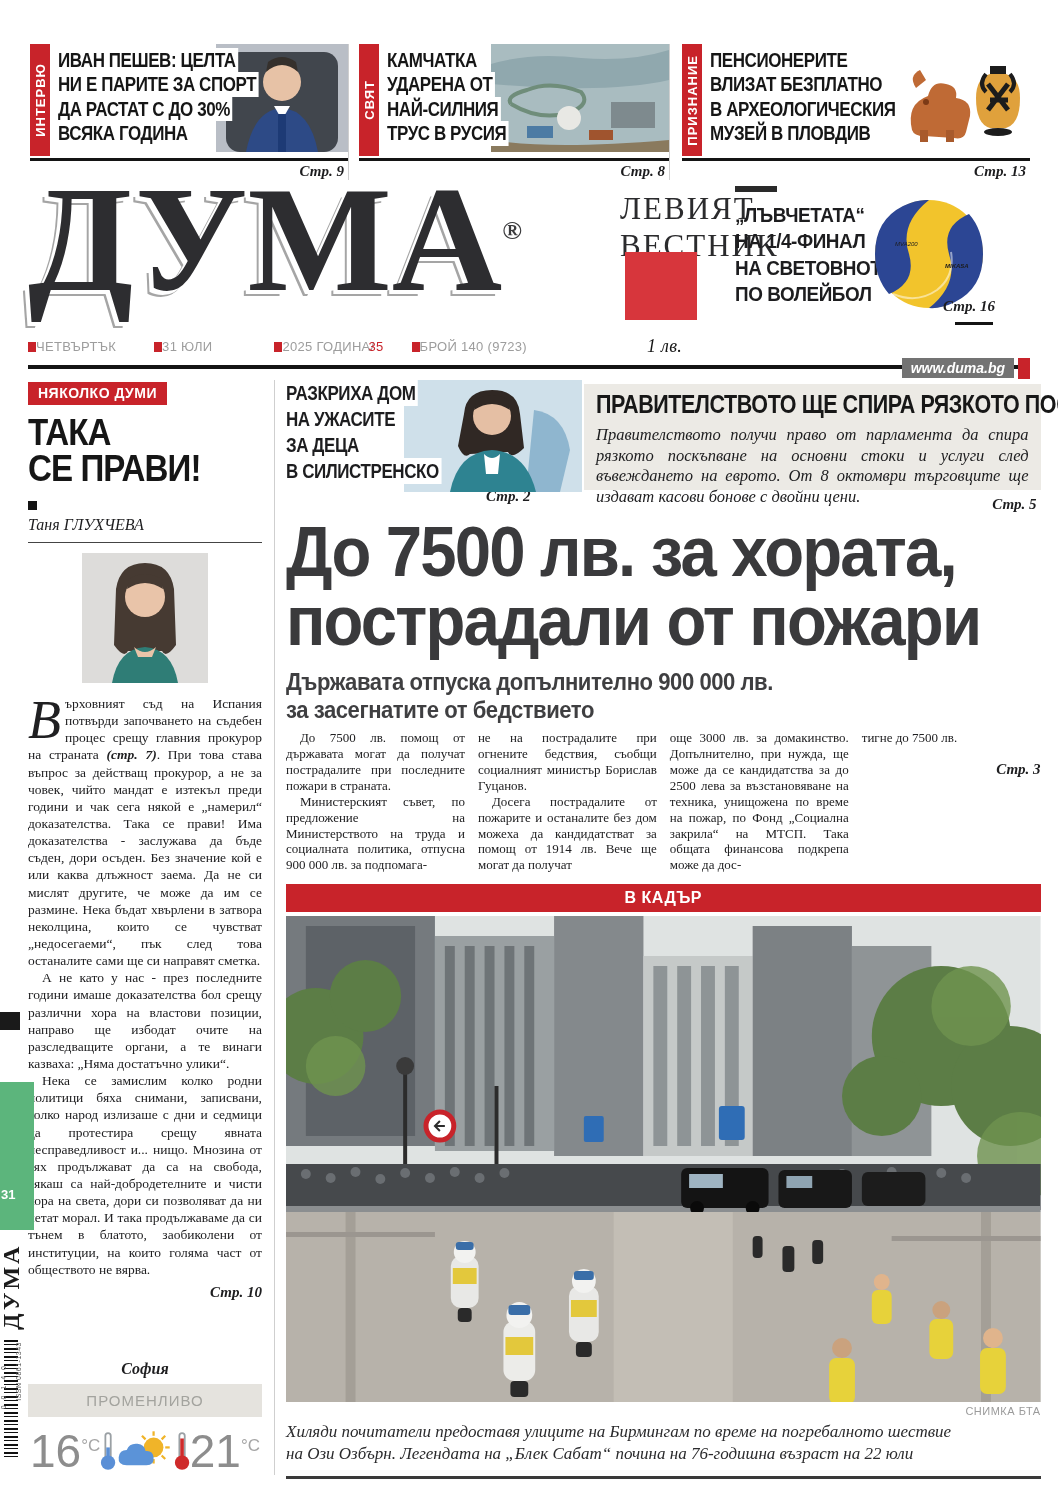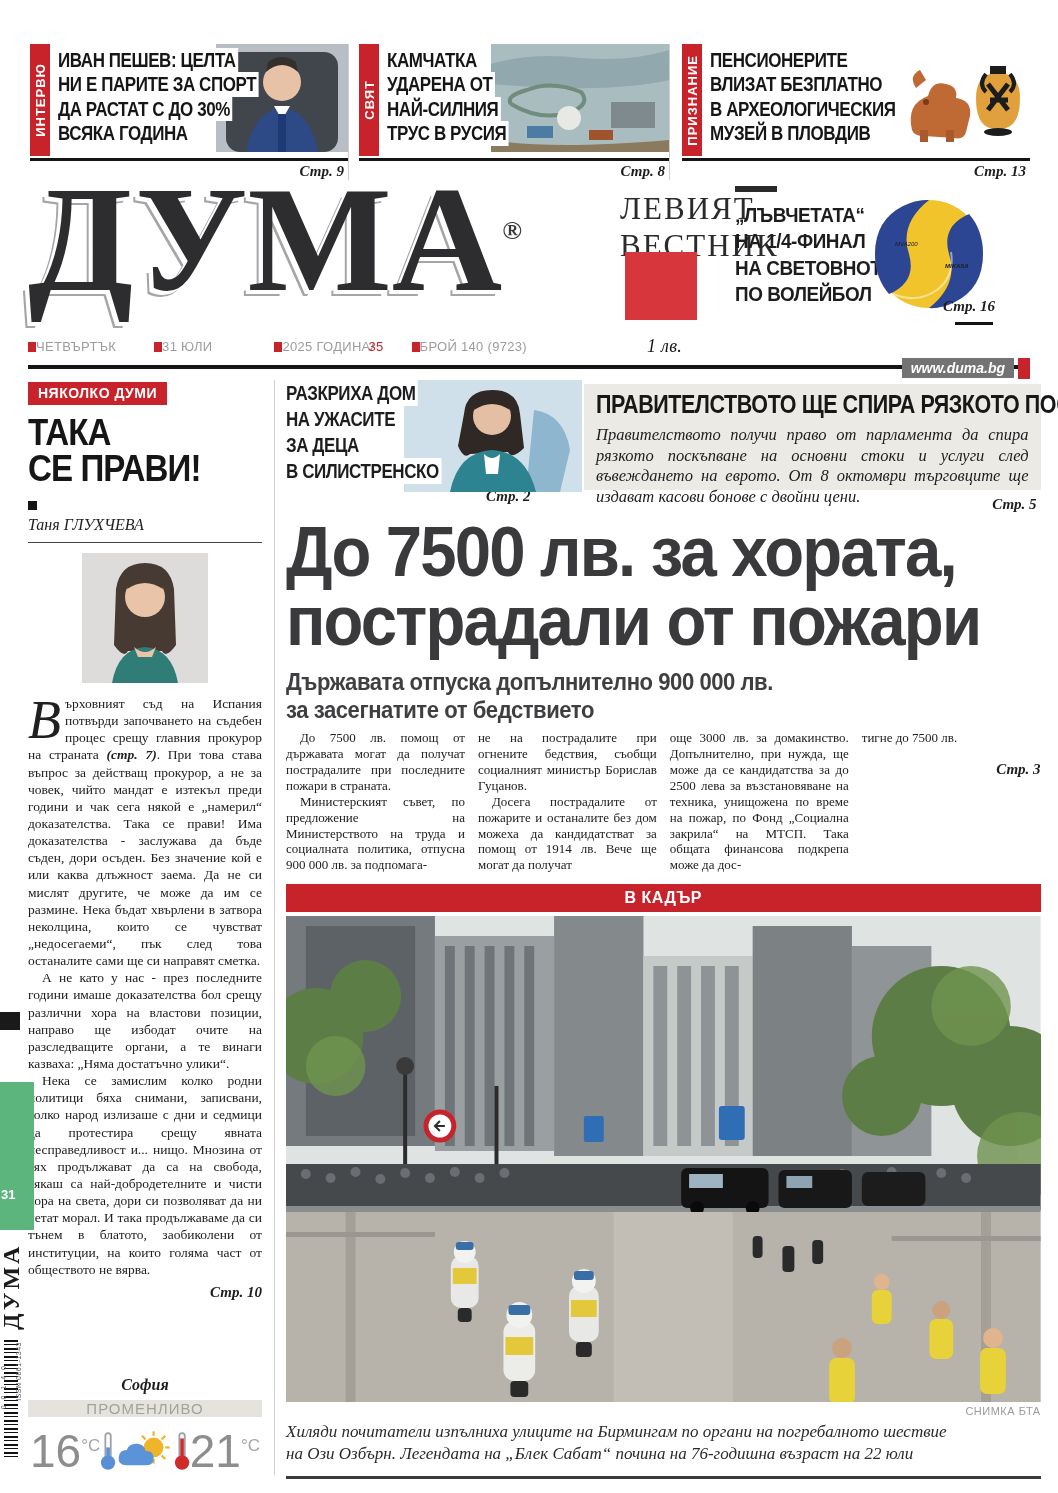--- a/index.html
+++ b/index.html
@@ -76,21 +76,21 @@
   .op-photo { align-self:center; margin:2px 0 8px; }
   .op-body { font-size:13.5px; line-height:1.27; text-align:justify; color:#202022; }
   .op-body p { margin:0; text-indent:14px; }
   .op-body p.first { text-indent:0; }
   .dropcap { float:left; font-size:54px; line-height:0.78; padding:4px 4px 0 0; font-style:italic; }
   .op-ref { font-weight:bold; font-style:italic; }
   .op-page { text-align:right; font-style:italic; font-weight:bold; font-size:15px; margin-top:6px; }
   .weather { margin-top:auto; padding-top:8px; }
   .w-city { text-align:center; font-weight:bold; font-style:italic; font-size:16px; margin-bottom:6px; }
   .w-bar { background:#e5e3de; color:#a3a39e; font-family:"Liberation Sans", sans-serif; font-size:15px;
-    letter-spacing:1px; text-align:center; padding:0 0; margin-bottom:10px; }
+    letter-spacing:1px; text-align:center; padding:8px 0; margin-bottom:10px; }
   .w-row { display:flex; align-items:center; justify-content:space-between; padding:0 2px; }
   .w-temp { font-family:"Liberation Sans", sans-serif; font-size:46px; color:#8d8d8d; line-height:1; }
   .w-temp sup { font-size:17px; color:#a5a5a5; }
   
   .tease-row { position:relative; height:128px; }
   .silistra { position:relative; width:300px; height:110px; }
   .sil-lines { position:relative; z-index:2; font-family:"Liberation Sans", sans-serif; font-weight:bold;
     font-size:20px; line-height:1.3; letter-spacing:-0.5px; transform:scaleX(0.85); transform-origin:left top; white-space:nowrap; }
   .sil-lines div { background:#fff; width:fit-content; padding-right:3px; }
   .sil-photo { position:absolute; left:118px; top:0; z-index:1; }
@@ -540,21 +540,21 @@
           <rect x="530" y="324" width="11" height="24" rx="4"></rect>
           <rect x="470" y="320" width="10" height="22" rx="4"></rect>
         </g>
 
         <rect x="0" y="316" width="150" height="5" fill="#9b9690"></rect>
         <rect x="610" y="320" width="150" height="5" fill="#9b9690"></rect>
       </svg>
 
       <div class="credit">СНИМКА БТА</div>
       <div class="caption">
-        <div>Хиляди почитатели изпълниха улиците на Бирмингам по органи на погребалното шествие</div>
+        <div>Хиляди почитатели предоставя улиците на Бирмингам по време на погребалното шествие</div>
         <div>на Ози Озбърн. Легендата на „Блек Сабат“ почина на 76-годишна възраст на 22 юли</div>
       </div>
       <div class="bottom-rule"></div>
     </section>
   </div>
 
   <div class="spine">
     <div class="spine-blacksq"></div>
     <div class="spine-green">
         <span>31</span>

